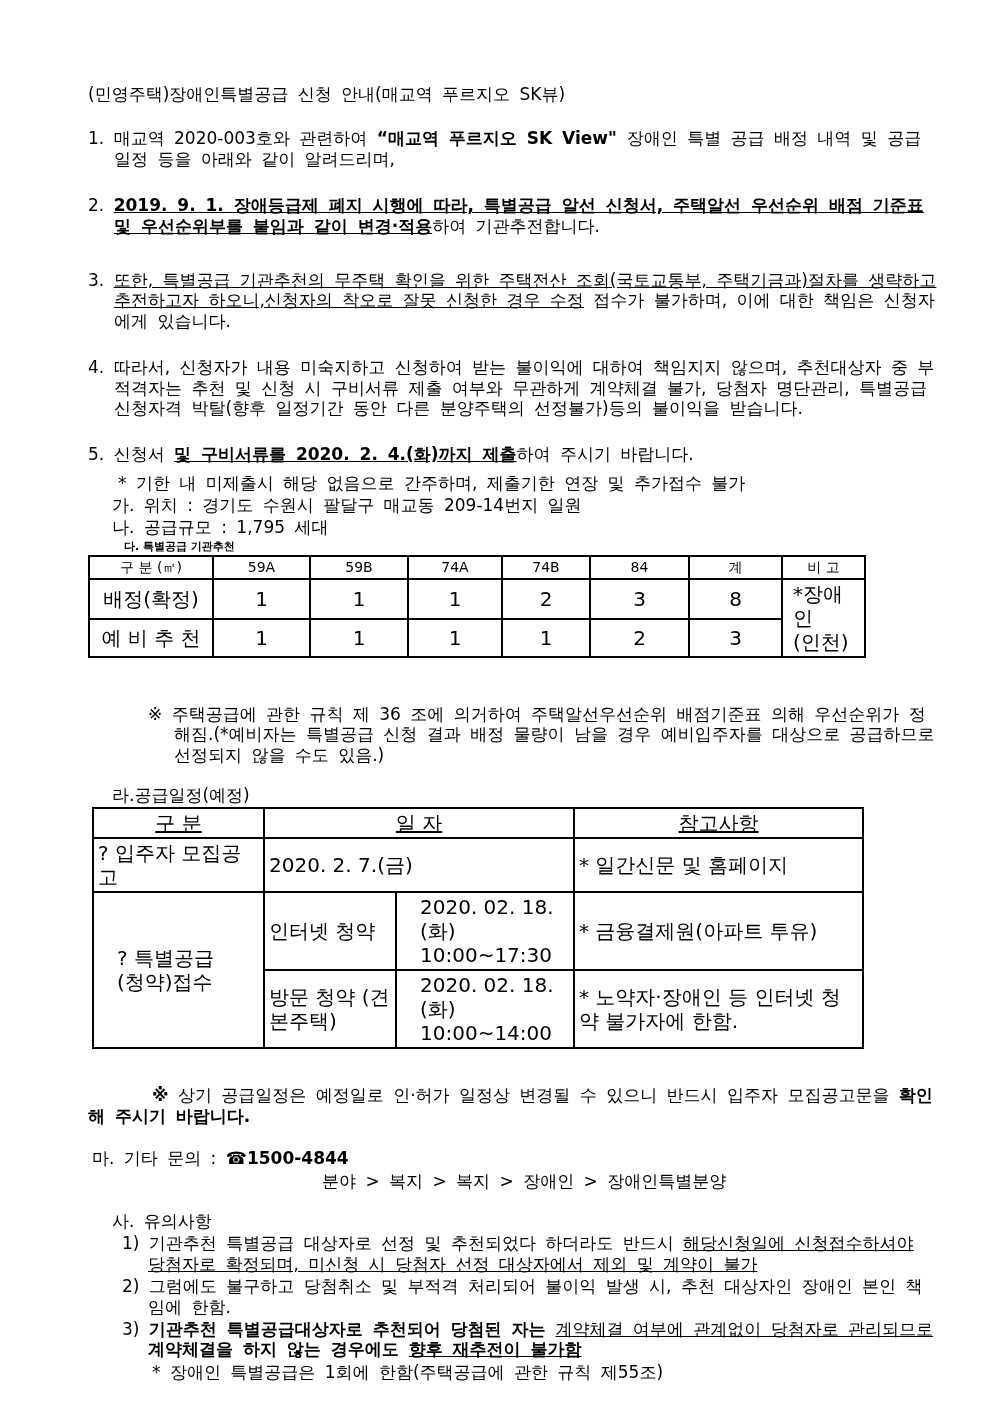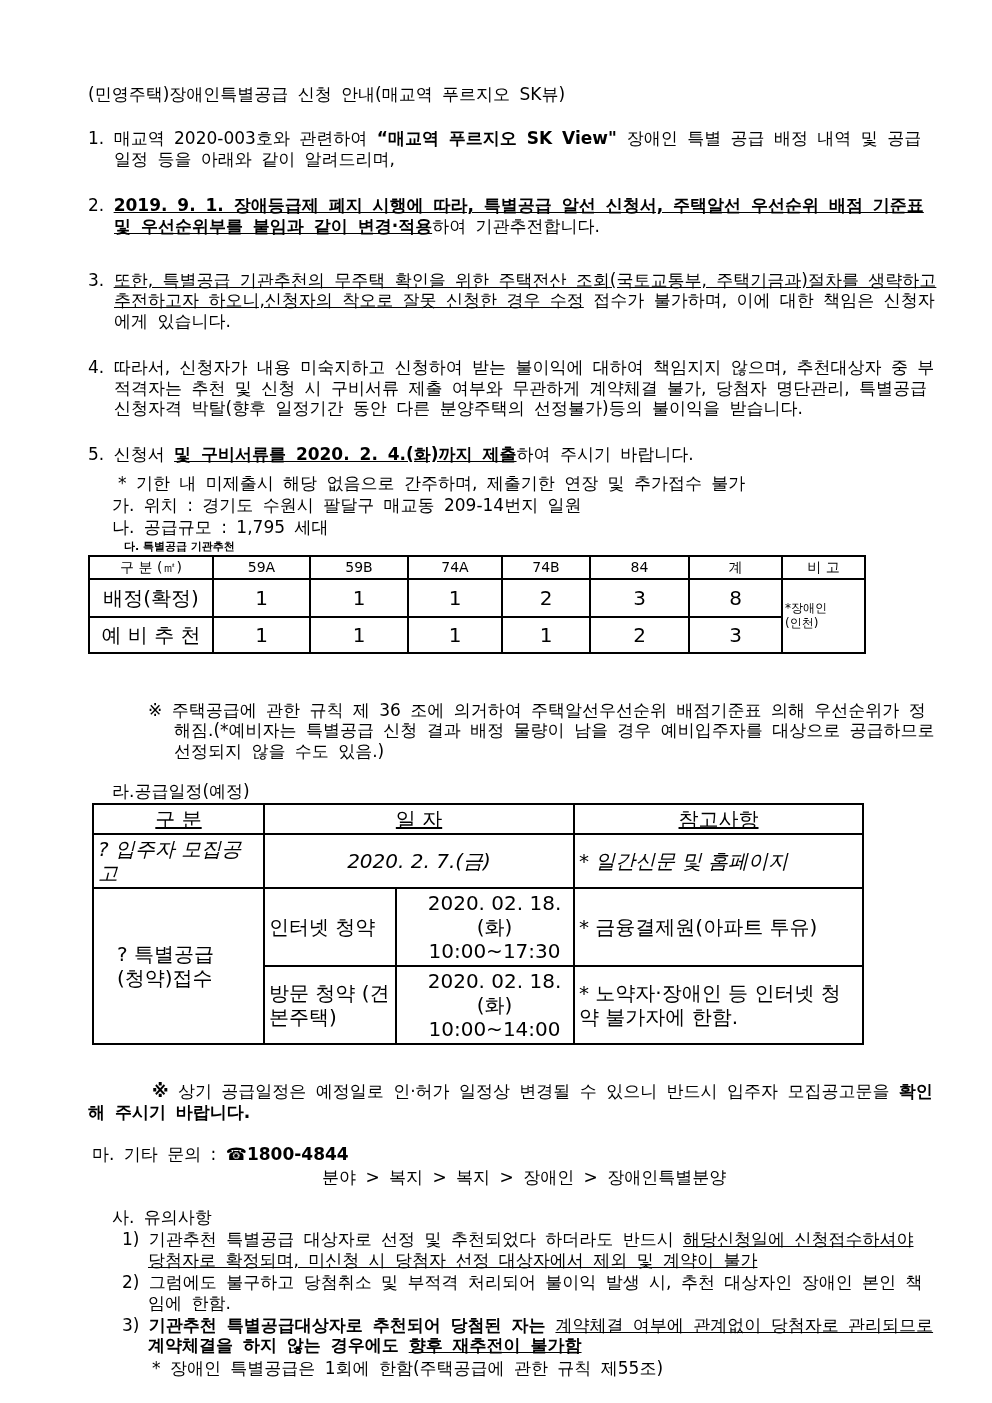--- a/index.html
+++ b/index.html
@@ -17,25 +17,25 @@
   .item{margin:0 0 26px 0;padding-left:26px;text-indent:-26px;word-spacing:4px;}
   .tight{margin-bottom:8px;}
   .sub{margin:0 0 2px 24px;word-spacing:4px;}
   .note-star{margin:0 0 2px 30px;word-spacing:4px;}
   .small-label{margin:2px 0 2px 36px;font-size:11px;font-weight:bold;}
   table{border-collapse:collapse;table-layout:fixed;margin:0;}
   td,th{border:2px solid #000;padding:2px 4px;font-weight:normal;font-size:20px;overflow:hidden;}
   .t1{width:776px;}
   .t1 th{text-align:center;font-size:14px;}
   .t1 td{text-align:center;}
-  .t1 .remark{text-align:left;font-size:12px;padding-left:2px;}
+  .t1 .remark{text-align:left;font-size:20px;padding-left:10px;}
   .t2{width:770px;margin-left:4px;}
   .t2 th{text-align:center;text-decoration:underline;}
   .left{text-align:left;}
-  .center{text-align:center;}
+  .center{text-align:left;}
   .prewrap{white-space:pre-line;padding-left:23px;}
   .notice36{margin:46px 0 18px 0;padding-left:86px;text-indent:-26px;word-spacing:4px;}
   .ra{margin:20px 0 2px 24px;word-spacing:2px;}
   .notice-sched{margin:36px 0 22px 0;padding-left:0;text-indent:64px;word-spacing:4px;}
   .line{margin:0 0 2px 4px;word-spacing:4px;}
   .path-line{margin:0 0 20px 234px;word-spacing:4px;}
   .sa-head{margin:18px 0 2px 24px;word-spacing:4px;}
   .sa-item{margin:0 0 2px 34px;padding-left:26px;text-indent:-26px;word-spacing:4px;}
   .sa-note{margin:0 0 0 64px;word-spacing:4px;}
 </style>
@@ -115,21 +115,21 @@
         <col style="width:132px">
         <col style="width:178px">
         <col style="width:289px">
     </colgroup>
     <tbody>
         <tr>
       <th>구 분</th>
       <th colspan="2">일 자</th>
       <th>참고사항</th>
     </tr>
-    <tr style="height:44px;font-style:italic;">
+    <tr style="height:44px;">
       <td class="left">? 입주자 모집공고</td>
       <td colspan="2" class="center">2020. 2. 7.(금)</td>
       <td class="left">* 일간신문 및 홈페이지</td>
     </tr>
     <tr style="height:58px;">
       <td rowspan="2" class="left prewrap">? 특별공급
  (청약)접수</td>
       <td class="left">인터넷 청약</td>
       <td class="center prewrap">2020. 02. 18.(화)
 10:00~17:30</td>
@@ -139,21 +139,21 @@
       <td class="left">방문 청약 (견본주택)</td>
       <td class="center prewrap">2020. 02. 18.(화)
 10:00~14:00</td>
       <td class="left">* 노약자·장애인 등 인터넷 청약 불가자에 한함.</td>
     </tr>
   </tbody>
     </table>
 
   <p class="notice-sched"><span class="b">※</span><span> 상기 공급일정은 예정일로 인·허가 일정상 변경될 수 있으니 반드시 입주자 모집공고문을      </span><span class="b">확인해 주시기 바랍니다.</span></p>
 
-  <p class="line"><span>마. 기타  문의 : </span><span class="b">☎</span><span class="b">1800-4844</span></p>
+  <p class="line"><span>마. 기타  문의 : </span><span class="b">☎</span><span class="b">1500-4844</span></p>
   <p class="path-line">분야 &gt; 복지 &gt; 복지 &gt; 장애인 &gt; 장애인특별분양</p>
 
   <p class="sa-head">사. 유의사항</p>
   <p class="sa-item"><span>1)</span> <span>기관추천 특별공급 대상자로 선정 및 추천되었다 하더라도 반드시 </span><span class="u">해당신청일에 신청접수하셔야 당첨자로 확정되며, 미신청 시 당첨자 선정 대상자에서 제외 및 계약이 불가</span></p>
   <p class="sa-item"><span>2)</span> <span>그럼에도 불구하고 당첨취소 및 부적격 처리되어 불이익 발생 시, 추천 대상자인 장애인 본인 책임에 한함.</span></p>
   <p class="sa-item"><span>3)</span> <span class="b">기관추천 특별공급대상자로 추천되어 당첨된 자는 </span><span class="u">계약체결 여부에 관계없이 당첨자로 관리되므로 </span><span class="b">계약체결을 하지 않는 경우에도 </span><span class="bu">향후 재추전이 불가함</span></p>
   <p class="sa-note">* 장애인 특별공급은 1회에 한함(주택공급에 관한 규칙 제55조)</p>
 
 </div>
 

